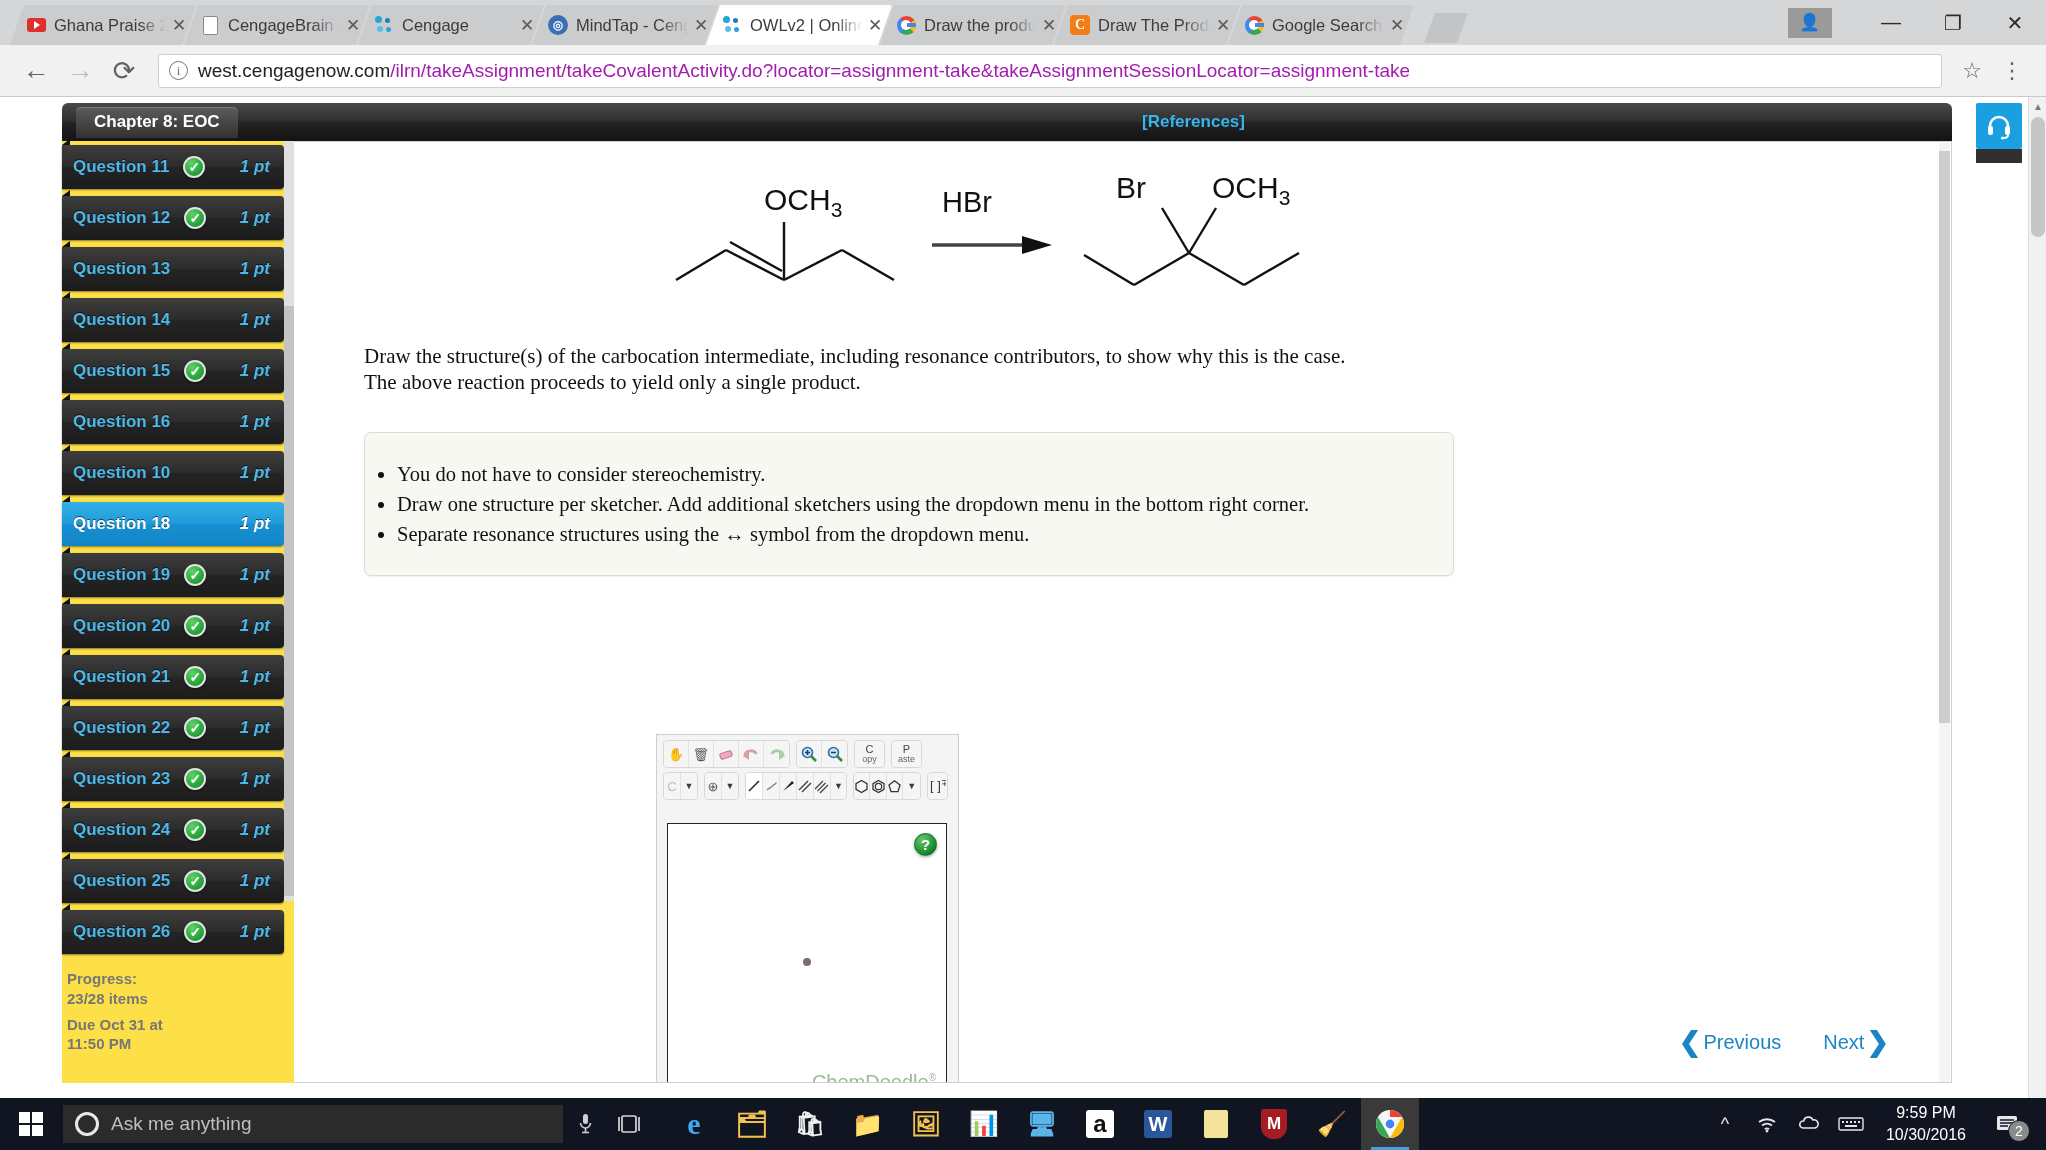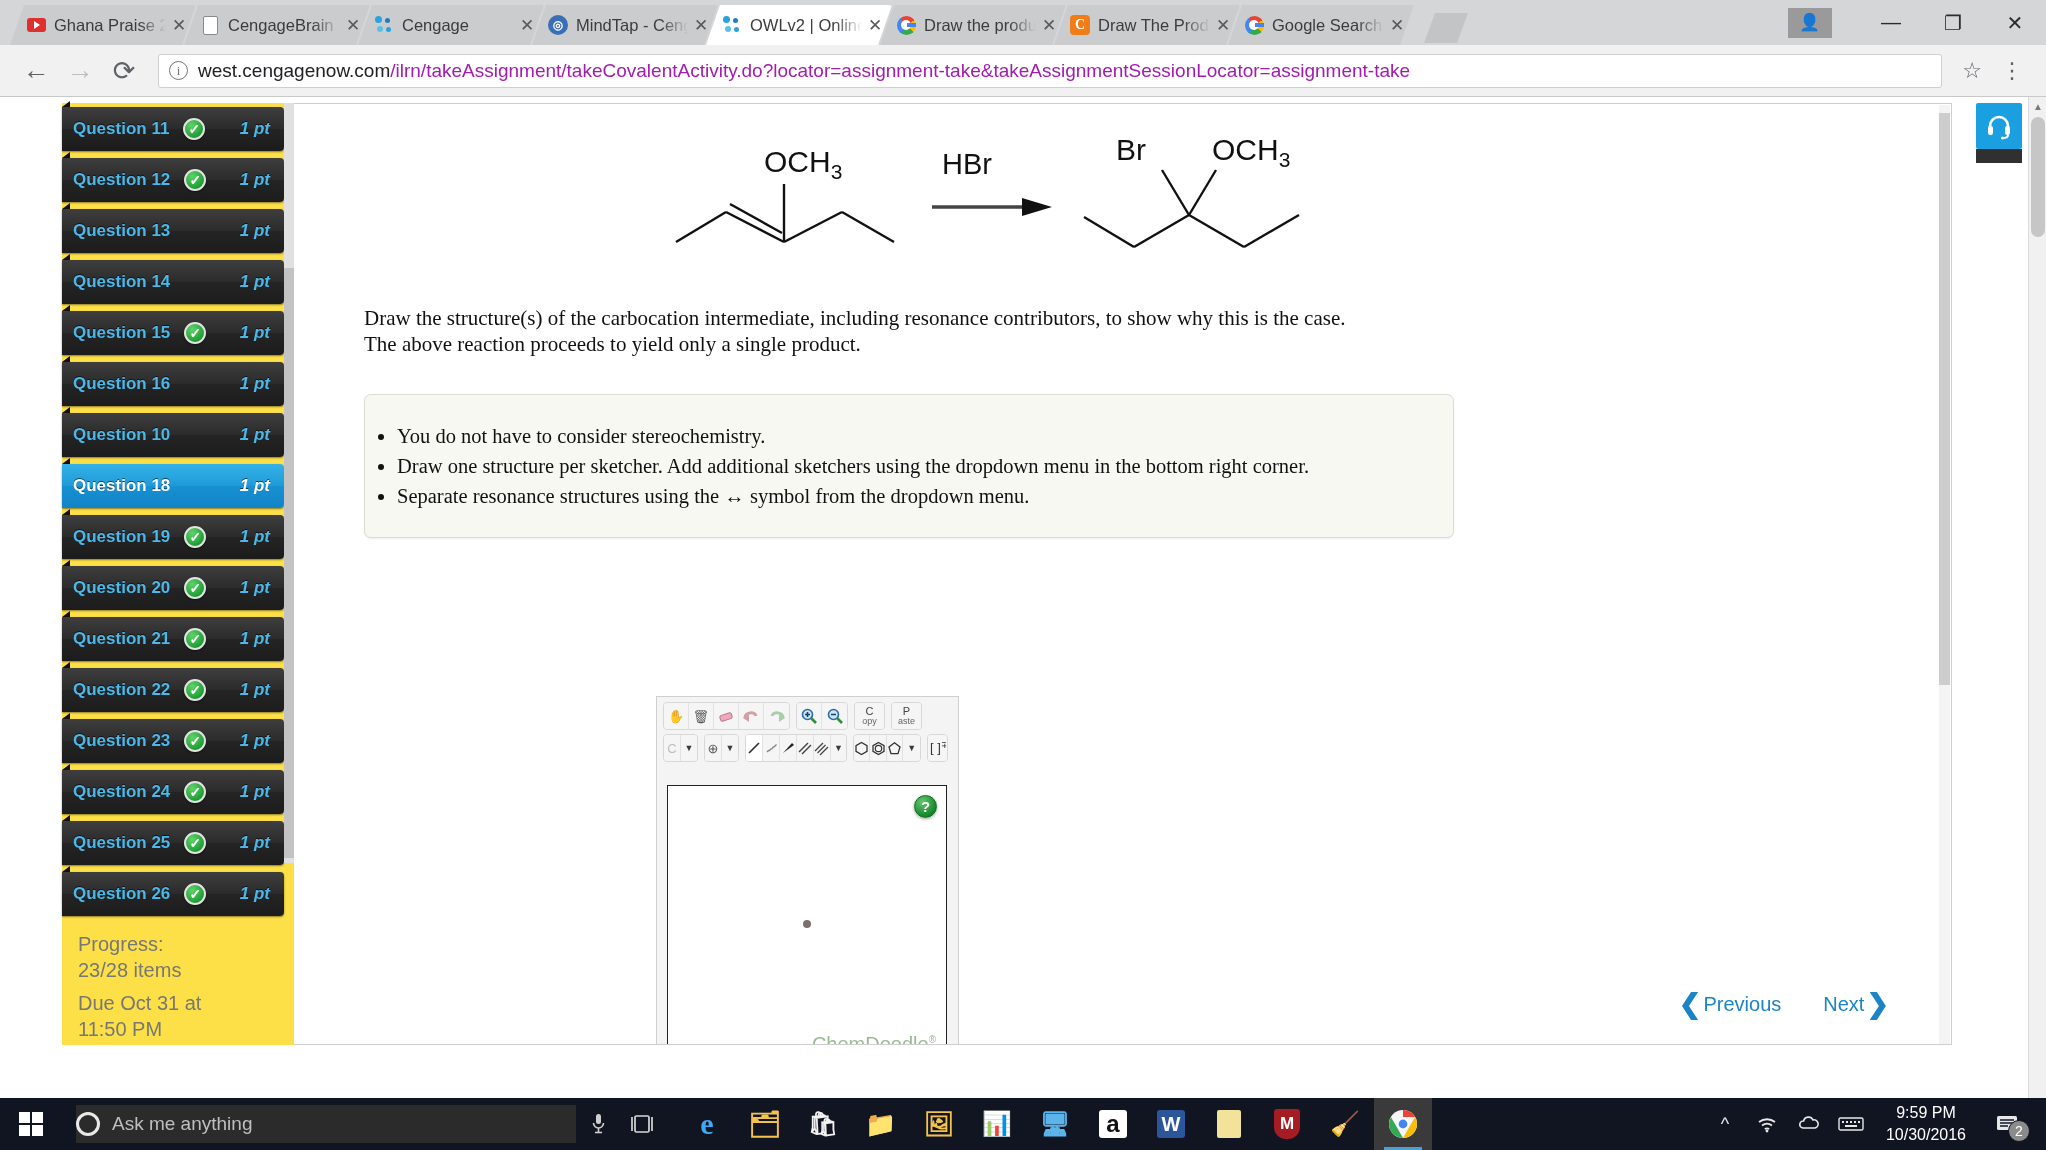--- a/index.html
+++ b/index.html
@@ -173,21 +173,21 @@
     display: flex; align-items: center; justify-content: center;
     color: #fff; font-size: 14px; font-weight: bold; line-height: 1;
     box-shadow: 0 1px 2px rgba(0,0,0,.5);
   }
   .q-pts {
     margin-left: auto; margin-right: 14px;
     color: #4cb8ea; font-weight: bold; font-style: italic; font-size: 17px;
     text-shadow: 0 -1px 0 rgba(0,0,0,.6);
   }
   .q-item.active .q-pts { color: #ffffff; }
-  .q-progress { padding: 8px 0 0 16px; color: #777; font-weight: normal; font-size: 20px; line-height: 1.32; }
+  .q-progress { padding: 8px 0 0 5px; color: #777; font-weight: bold; font-size: 15px; line-height: 1.32; }
 
   .qnav-scroll {
     position: absolute; right: 0; top: 0; width: 10px; height: 760px; background: #e0e0e0;
   }
   .qnav-thumb { position: absolute; left: 0; top: 165px; width: 10px; height: 590px; background: #c3c3c3; }
 
   
   .qmain {
     flex: 1 1 auto; background: #fff; border: 1px solid #cfcfcf; border-left: none;
     position: relative; overflow: hidden;
@@ -286,21 +286,21 @@
     position: absolute; left: 0; top: 1098px; width: 2046px; height: 52px;
     background: #111522; display: flex; align-items: center;
   }
   .start {
     width: 62px; height: 52px; display: flex; align-items: center; justify-content: center;
   }
   .win-logo { width: 24px; height: 24px; display: grid; grid-template-columns: 11px 11px; grid-template-rows: 11px 11px; gap: 2px; }
   .win-logo i { background: #ffffff; display: block; }
   .cortana {
     width: 500px; height: 38px; background: #2b2b2b;
-    display: flex; align-items: center; padding: 0 0; margin-left: 14px;
+    display: flex; align-items: center; padding: 0 12px; margin-left: 1px;
   }
   .cortana-ring { width: 24px; height: 24px; border-radius: 50%; border: 3px solid #e9e9e9; margin-right: 12px; flex:0 0 24px;}
   .cortana-text { color: #bfbfbf; font-size: 19px; flex: 1 1 auto; }
   .cortana-mic, .cortana-task { width: 44px; display: flex; align-items: center; justify-content: center; color: #d0d0d0; }
   .tb-icons { display: flex; align-items: center; margin-left: 14px; gap: 0; }
   .tb-icon {
     width: 58px; height: 52px; display: flex; align-items: center; justify-content: center;
     position: relative;
   }
   .tb-icon.open:after {
@@ -410,20 +410,24 @@
       <span class="url-rest">/ilrn/takeAssignment/takeCovalentActivity.do?locator=assignment-take&amp;takeAssignmentSessionLocator=assignment-take</span>
     </div>
     <div class="star">☆</div>
     <div class="menu3">⋮</div>
   </div>
 
   <div class="page">
 
     <div class="owl-shell">
 
+      <div class="owl-header">
+        <div class="chapter-tab">Chapter 8: EOC</div>
+        <div class="references">[References]</div>
+      </div>
 
       <div class="owl-body">
 
         <div class="qnav">
           <div id="qnav-host">
               <div class="q-item">
                 <span class="q-label">Question 11</span>
                 <span class="q-check">✓</span>
                 <span class="q-pts">1 pt</span>
               </div>

